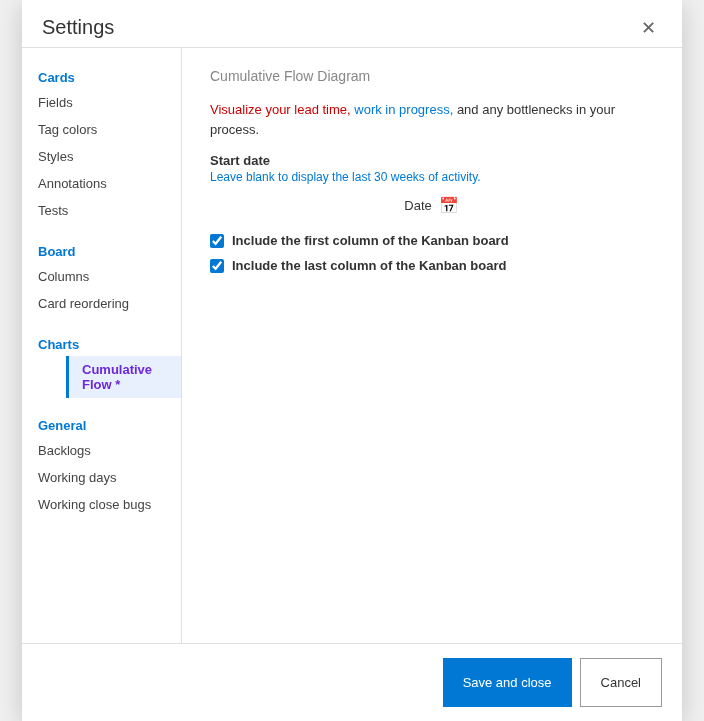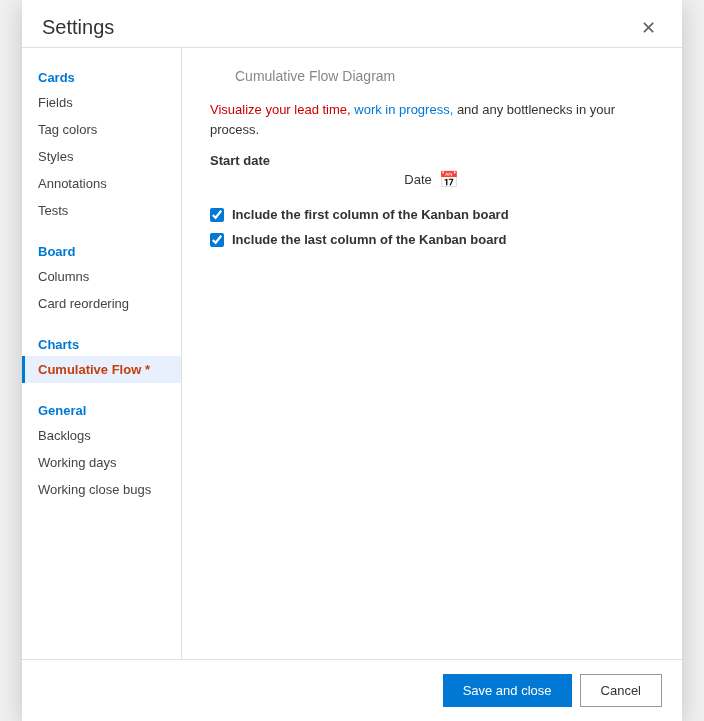--- a/index.html
+++ b/index.html
@@ -67,37 +67,37 @@
       color: #444;
       cursor: pointer;
       font-size: 13px;
       text-decoration: none;
     }
     .sidebar-item.active {
       background: #e8f0fe;
       border-left: 3px solid #0078d4;
       padding-left: 13px;
       font-weight: 700;
-      color: #c2410c;
+      color: #6d28d9;
+      margin-left: 44px;
     }
     .sidebar-divider {
       height: 10px;
     }
     .main-content {
       flex: 1;
       padding: 20px 28px;
       display: flex;
       flex-direction: column;
     }
     .section-heading {
       font-size: 14px;
       color: #888;
       margin-bottom: 16px;
       font-weight: 400;
-      margin-left: 25px;
     }
     .description {
       font-size: 13px;
       color: #333;
       margin-bottom: 14px;
       line-height: 1.5;
     }
     .description .red { color: #c00; }
     .description .blue { color: #0078d4; }
     .start-date-label {
@@ -166,21 +166,21 @@
       border: none;
       padding: 8px 20px;
       font-size: 13px;
       cursor: pointer;
       font-weight: 400;
     }
     .btn-secondary {
       background: #fff;
       color: #333;
       border: 1px solid #999;
-      padding: 8px 20px;
+      padding: 16px 20px;
       font-size: 13px;
       cursor: pointer;
     }
   </style>
 </head>
 <body>
 
 <div class="dialog">
   <div class="dialog-header">
     <span class="dialog-title">Settings</span>
@@ -208,20 +208,21 @@
       <a class="sidebar-item">Working days</a>
       <a class="sidebar-item">Working close bugs</a>
     </div>
 
     <div class="main-content">
       <div class="section-heading">Cumulative Flow Diagram</div>
       <div class="description">
         <span class="red">Visualize your lead time, </span><span class="blue">work in progress, </span><span>and any bottlenecks in your process.</span>
       </div>
       <div class="start-date-label">Start date</div>
+      <div class="start-date-hint">Leave blank to display the last 30 weeks of activity.</div>
       <div class="date-row">
         <label>Date</label>
         <span class="calendar-icon">📅</span>
       </div>
       <div class="checkbox-row">
         <input type="checkbox" checked="" style="">
         <span class="checkbox-label">Include the first column of the Kanban board</span>
       </div>
       <div class="checkbox-row">
         <input type="checkbox" checked="" style="">

